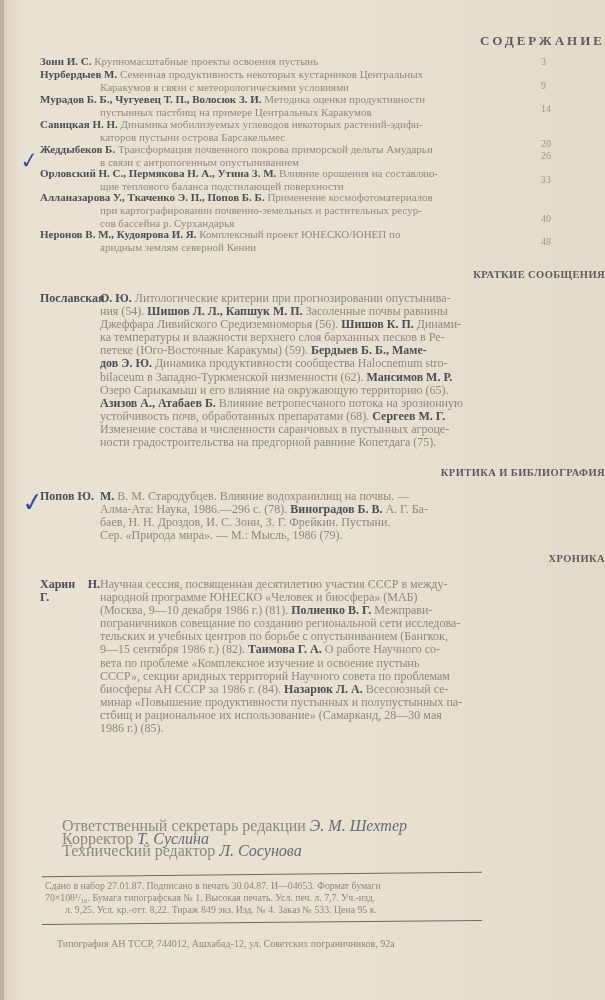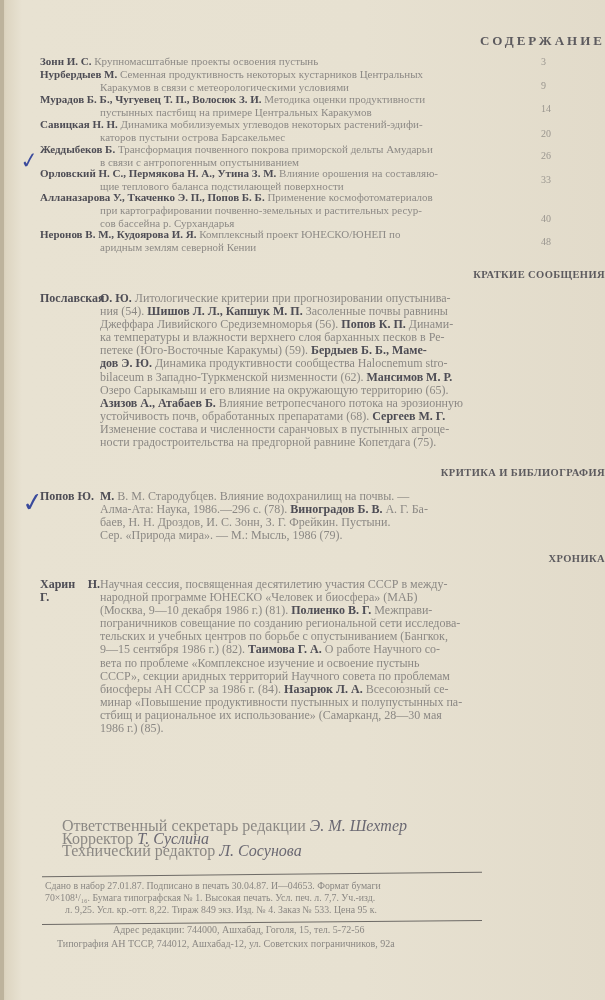--- a/index.html
+++ b/index.html
@@ -60,21 +60,21 @@
     <span class="ti">Методика оценки продуктивности</span>
     <div class="ti ind">пустынных пастбищ на примере Центральных Каракумов</div>
   </div>
   <div class="pg" style="top:103px;">14</div>
 
   <div class="toc" style="top:118px;">
     <span class="au">Савицкая Н. Н.</span>
     <span class="ti">Динамика мобилизуемых углеводов некоторых растений-эдифи-</span>
     <div class="ti ind">каторов пустыни острова Барсакельмес</div>
   </div>
-  <div class="pg" style="top:128px;">20</div>
+  <div class="pg" style="top:138px;">20</div>
 
   <div class="toc" style="top:143px;">
     <span class="au">Жеддыбеков Б.</span>
     <span class="ti">Трансформация почвенного покрова приморской дельты Амударьи</span>
     <div class="ti ind">в связи с антропогенным опустыниванием</div>
   </div>
   <div class="pg" style="top:150px;">26</div>
 
   <div class="check" style="left:20px; top:148px;">✓</div>
   <div class="toc" style="top:167px;">
@@ -98,21 +98,21 @@
     <div class="ti ind">аридным землям северной Кении</div>
   </div>
   <div class="pg" style="top:236px;">48</div>
 
   <div class="h h2" style="top:269px;">КРАТКИЕ СООБЩЕНИЯ</div>
   <div class="para" style="top:292px;">
     <div class="lead">Пославская</div>
     <div class="body">
         <div><b>О. Ю.</b> Литологические критерии при прогнозировании опустынива-</div>
         <div>ния (54). <b>Шишов Л. Л., Капшук М. П.</b> Засоленные почвы равнины</div>
-        <div>Джеффара Ливийского Средиземноморья (56). <b>Попов К. П.</b> Динами-</div>
+        <div>Джеффара Ливийского Средиземноморья (56). <b>Шишов К. П.</b> Динами-</div>
         <div>ка температуры и влажности верхнего слоя барханных песков в Ре-</div>
         <div>петеке (Юго-Восточные Каракумы) (59). <b>Бердыев Б. Б., Маме-</b></div>
         <div><b>дов Э. Ю.</b> Динамика продуктивности сообщества Halocnemum stro-</div>
         <div>bilaceum в Западно-Туркменской низменности (62). <b>Мансимов М. Р.</b></div>
         <div>Озеро Сарыкамыш и его влияние на окружающую территорию (65).</div>
         <div><b>Азизов А., Атабаев Б.</b> Влияние ветропесчаного потока на эрозионную</div>
         <div>устойчивость почв, обработанных препаратами (68). <b>Сергеев М. Г.</b></div>
         <div>Изменение состава и численности саранчовых в пустынных агроце-</div>
         <div>ности градостроительства на предгорной равнине Копетдага (75).</div>
       </div>
@@ -155,15 +155,14 @@
     <div><span>Технический редактор</span> <i>Л. Сосунова</i></div>
   </div>
 
   <div class="rule" style="left:42px; top:874px; width:440px; transform:rotate(-0.6deg);"></div>
   <div class="imprint" style="top:880px;">
     <div>Сдано в набор 27.01.87. Подписано в печать 30.04.87. И—04653. Формат бумаги</div>
     <div>70×108¹/₁₆. Бумага типографская № 1. Высокая печать. Усл. печ. л. 7,7. Уч.-изд.</div>
     <div style="padding-left:20px;">л. 9,25. Усл. кр.-отт. 8,22. Тираж 849 экз. Изд. № 4. Заказ № 533. Цена 95 к.</div>
   </div>
   <div class="rule" style="left:42px; top:922px; width:440px; transform:rotate(-0.5deg);"></div>
-  <div class="addr" style="left:113px; top:924px;">Адрес редакции: 744000, Ашхабад, Гоголя, 15, тел. 5-72-56</div>
   <div class="addr" style="left:57px; top:938px;">Типография АН ТССР, 744012, Ашхабад-12, ул. Советских пограничников, 92а</div>
 </div>
 
 </body></html>

